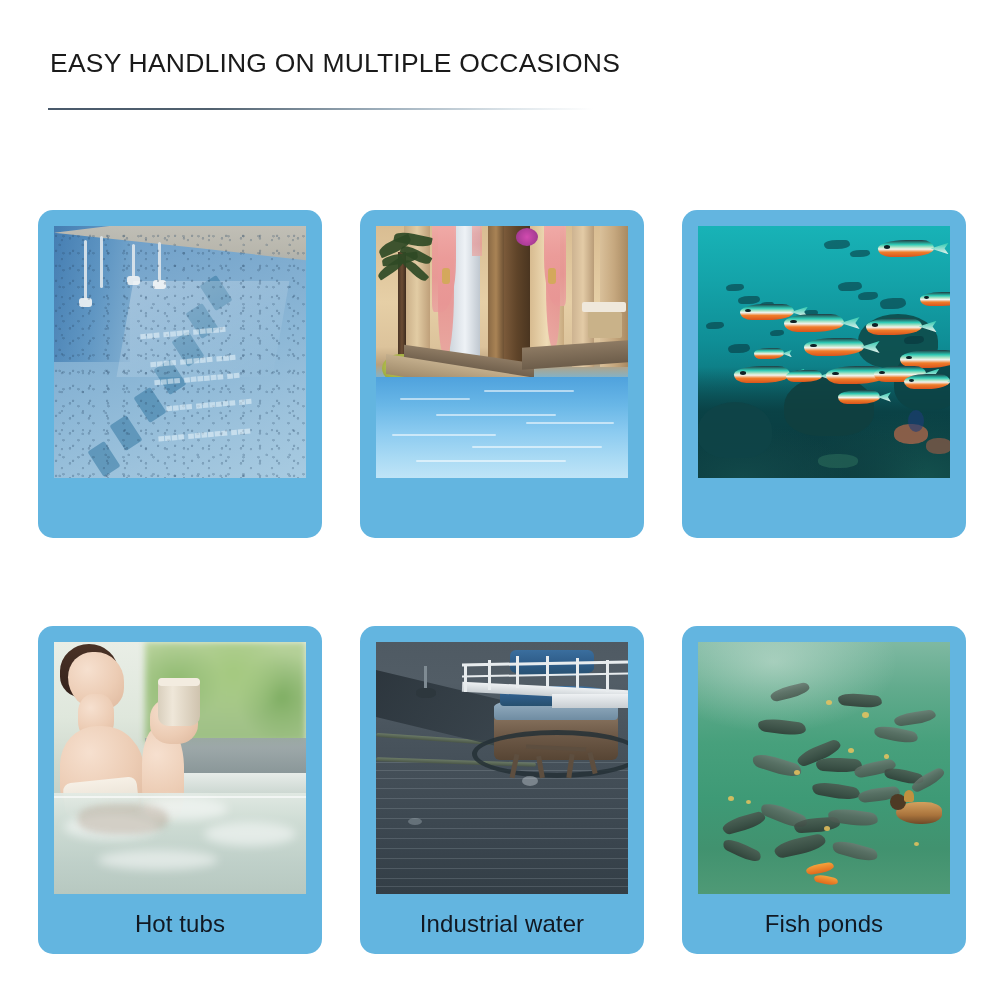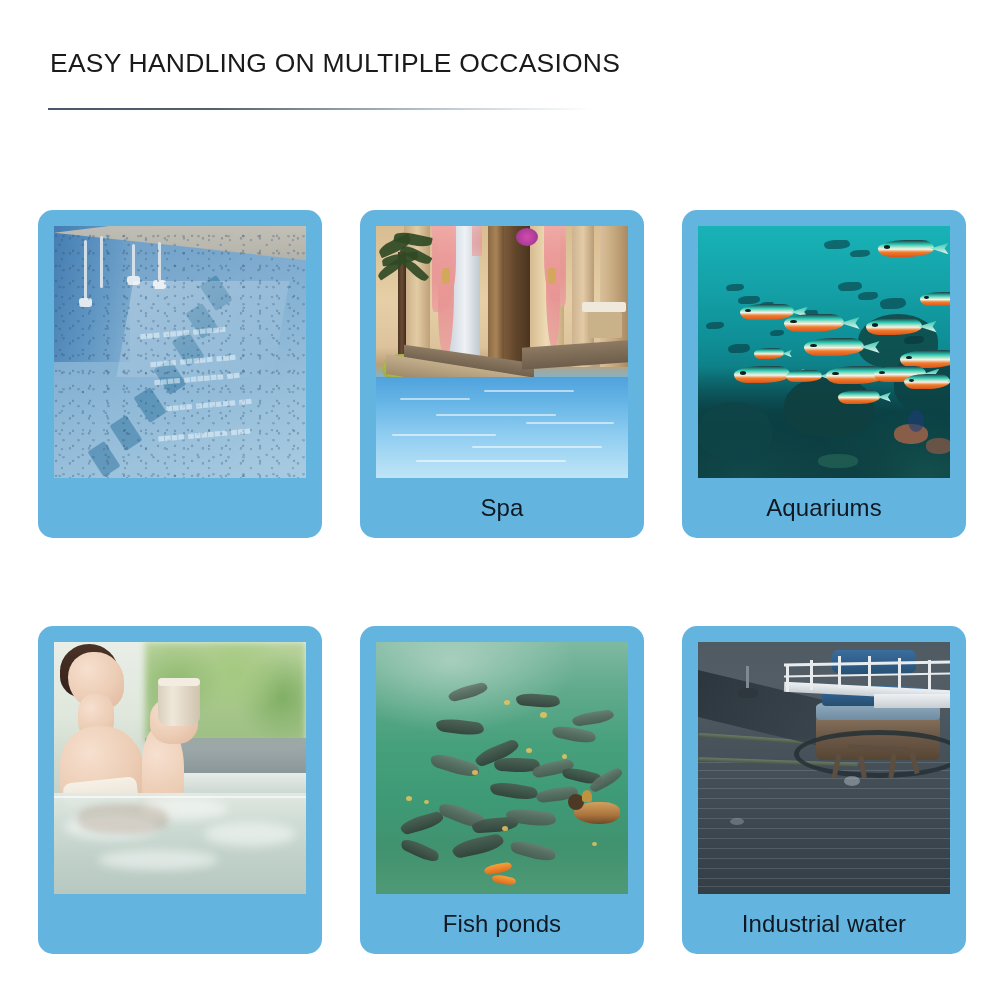--- a/index.html
+++ b/index.html
@@ -293,21 +293,20 @@
       <div class="spa-ripple" style="left:108px; bottom:86px; width:90px;"></div>
       <div class="spa-ripple" style="left:60px;  bottom:62px; width:120px;"></div>
       <div class="spa-ripple" style="left:150px; bottom:54px; width:88px;"></div>
       <div class="spa-ripple" style="left:16px;  bottom:42px; width:104px;"></div>
       <div class="spa-ripple" style="left:96px;  bottom:30px; width:130px;"></div>
       <div class="spa-ripple" style="left:40px;  bottom:16px; width:150px;"></div>
 
       <div style="position:absolute; left:206px; top:76px; width:44px; height:10px; background:#efe8dc; border-radius:2px;"></div>
       <div style="position:absolute; left:212px; top:86px; width:34px; height:26px; background:#c9b289; border-radius:2px;"></div>
     </div>
-    <div class="card-label">Spa</div>
   </div>
 
   <div class="occasion-card">
     <div class="card-photo">
       <div class="aq-bg"></div>
       <div class="aq-reef"></div>
       <div class="aq-reef-bump" style="left:160px; top:88px;  width:80px; height:54px;"></div>
       <div class="aq-reef-bump" style="left:196px; top:124px; width:66px; height:60px; background:#0c4245;"></div>
       <div class="aq-reef-bump" style="left:86px;  top:150px; width:90px; height:60px; background:#103f3f;"></div>
       <div class="aq-reef-bump" style="left:0px;   top:176px; width:74px; height:56px; background:#0e4447;"></div>
@@ -389,21 +388,20 @@
         <div class="fish-body"></div>
           <div class="fish-tail"></div>
           <div class="fish-eye"></div>
       </div>
       <div class="fish" style="left:140px; top:164px; width:42px; height:14px;">
         <div class="fish-body"></div>
           <div class="fish-tail"></div>
       </div>
       <div class="fish-sil" style="left:210px; top:184px; width:16px; height:22px; border-radius:50%; background:rgba(30,60,120,.6);"></div>
     </div>
-    <div class="card-label">Aquariums</div>
   </div>
 
   <div class="occasion-card">
     <div class="card-photo">
       <div class="ht-bg"></div>
       <div class="ht-greens"></div>
       <div class="ht-window"></div>
       <div style="position:absolute; left:36%; top:52%; width:64%; height:8%; background:linear-gradient(180deg,#e7ece9,#cdd8d2);"></div>
 
       <div class="ht-hair" style="left:6px;  top:2px;  width:58px; height:54px;"></div>
@@ -418,20 +416,79 @@
       <div style="position:absolute; left:104px; top:36px; width:42px; height:8px; background:#f3ece0; border-radius:4px;"></div>
 
       <div class="ht-water"></div>
       <div class="ht-steam" style="left:10px;  bottom:54px; width:96px; height:26px;"></div>
       <div class="ht-steam" style="left:86px;  bottom:74px; width:88px; height:22px;"></div>
       <div class="ht-steam" style="left:150px; bottom:48px; width:92px; height:24px;"></div>
       <div class="ht-steam" style="left:44px;  bottom:24px; width:120px; height:20px;"></div>
       <div style="position:absolute; left:0; bottom:96px; width:100%; height:2px; background:rgba(255,255,255,.6);"></div>
       <div style="position:absolute; left:24px; bottom:60px; width:90px; height:30px; background:rgba(170,140,120,.30); border-radius:40%; filter:blur(3px);"></div>
     </div>
+    <div class="card-label">Hot tubs</div>
+  </div>
+
+  <div class="occasion-card">
+    <div class="card-photo">
+      <div class="iw-bg"></div>
+
+      <div class="iw-ripple" style="top:120px;"></div>
+        <div class="iw-ripple" style="top:128px;"></div>
+      <div class="iw-ripple" style="top:136px;"></div>
+        <div class="iw-ripple" style="top:146px;"></div>
+      <div class="iw-ripple" style="top:156px;"></div>
+        <div class="iw-ripple" style="top:166px;"></div>
+      <div class="iw-ripple" style="top:176px;"></div>
+        <div class="iw-ripple" style="top:186px;"></div>
+      <div class="iw-ripple" style="top:196px;"></div>
+        <div class="iw-ripple" style="top:206px;"></div>
+      <div class="iw-ripple" style="top:216px;"></div>
+        <div class="iw-ripple" style="top:226px;"></div>
+      <div class="iw-ripple" style="top:236px;"></div>
+        <div class="iw-ripple" style="top:244px;"></div>
+
+      <div class="iw-arm" style="left:0; top:96px; width:150px; transform:rotate(4deg);"></div>
+      <div class="iw-arm" style="left:0; top:118px; width:160px; transform:rotate(2deg);"></div>
+
+      <div style="position:absolute; left:0; top:28px; width:140px; height:76px; background:linear-gradient(135deg,#262f36,#39444c); clip-path:polygon(0 0,100% 44%,86% 100%,0 62%); opacity:.85;"></div>
+
+      <div class="iw-tank iw-tank-rust" style="left:118px; top:72px; width:124px; height:46px;"></div>
+      <div class="iw-tank" style="left:118px; top:56px; width:124px; height:22px; background:linear-gradient(180deg,#9cb4c6,#6f8ca2); border-radius:40% 40% 4px 4px;"></div>
+      <div class="iw-tank iw-tank-blue" style="left:124px; top:44px; width:112px; height:20px; border-radius:40% 40% 4px 4px;"></div>
+      <div class="iw-tank iw-tank-blue" style="left:134px; top:8px;  width:84px;  height:26px; border-radius:6px 6px 30% 30%;"></div>
+
+      <div style="position:absolute; left:96px; top:88px; width:160px; height:38px; border:5px solid #243036; border-radius:50%; opacity:.85;"></div>
+
+      <div class="iw-leg" style="left:136px; top:112px; width:5px; height:24px; transform:rotate(12deg);"></div>
+      <div class="iw-leg" style="left:162px; top:114px; width:5px; height:22px; transform:rotate(-10deg);"></div>
+      <div class="iw-leg" style="left:192px; top:112px; width:5px; height:24px; transform:rotate(8deg);"></div>
+      <div class="iw-leg" style="left:214px; top:110px; width:5px; height:22px; transform:rotate(-14deg);"></div>
+      <div class="iw-leg" style="left:150px; top:104px; width:60px; height:4px; transform:rotate(3deg);"></div>
+
+      <div class="iw-deck" style="left:86px;  top:44px;  width:166px; height:10px; transform:rotate(3deg);"></div>
+      <div class="iw-deck" style="left:176px; top:52px;  width:78px;  height:14px;"></div>
+
+      <div class="iw-rail" style="left:88px;  top:22px;  width:3px; height:28px;"></div>
+      <div class="iw-rail" style="left:112px; top:18px;  width:3px; height:30px;"></div>
+      <div class="iw-rail" style="left:140px; top:14px;  width:3px; height:32px;"></div>
+      <div class="iw-rail" style="left:170px; top:14px;  width:3px; height:32px;"></div>
+      <div class="iw-rail" style="left:200px; top:16px;  width:3px; height:32px;"></div>
+      <div class="iw-rail" style="left:230px; top:18px;  width:3px; height:32px;"></div>
+      <div class="iw-rail" style="left:86px;  top:20px;  width:166px; height:3px; transform:rotate(-1deg);"></div>
+      <div class="iw-rail" style="left:86px;  top:32px;  width:166px; height:2px; transform:rotate(-1deg);"></div>
+
+      <div class="iw-rail" style="left:48px; top:24px; width:3px; height:26px; background:#7f8b93;"></div>
+      <div style="position:absolute; left:40px; top:46px; width:20px; height:10px; background:#2d373d; border-radius:40%;"></div>
+
+      <div style="position:absolute; left:146px; top:134px; width:16px; height:10px; border-radius:50%; background:rgba(225,235,242,.35);"></div>
+      <div style="position:absolute; left:32px;  top:176px; width:14px; height:7px;  border-radius:50%; background:rgba(225,235,242,.25);"></div>
+    </div>
+    <div class="card-label">Industrial water</div>
   </div>
 
   <div class="occasion-card">
     <div class="card-photo">
       <div class="fp-bg"></div>
       <div class="fp-sheen"></div>
       <div class="carp" style="left:72px;  top:44px;  width:40px; height:12px; transform:rotate(-14deg);"></div>
       <div class="carp carp-dark" style="left:140px; top:52px; width:44px; height:13px; transform:rotate(6deg);"></div>
       <div class="carp" style="left:196px; top:70px;  width:42px; height:12px; transform:rotate(-8deg);"></div>
       <div class="carp carp-dark" style="left:60px;  top:78px;  width:48px; height:14px; transform:rotate(8deg);"></div>
@@ -462,71 +519,13 @@
       <div class="pellet" style="left:96px;  top:128px; width:6px; height:5px;"></div>
       <div class="pellet" style="left:186px; top:112px; width:5px; height:5px;"></div>
       <div class="pellet" style="left:30px;  top:154px; width:6px; height:5px;"></div>
       <div class="pellet" style="left:126px; top:184px; width:6px; height:5px;"></div>
       <div class="pellet" style="left:48px;  top:158px; width:5px; height:4px;"></div>
       <div class="pellet" style="left:216px; top:200px; width:5px; height:4px;"></div>
     </div>
     <div class="card-label">Fish ponds</div>
   </div>
 
-  <div class="occasion-card">
-    <div class="card-photo">
-      <div class="iw-bg"></div>
-
-      <div class="iw-ripple" style="top:120px;"></div>
-        <div class="iw-ripple" style="top:128px;"></div>
-      <div class="iw-ripple" style="top:136px;"></div>
-        <div class="iw-ripple" style="top:146px;"></div>
-      <div class="iw-ripple" style="top:156px;"></div>
-        <div class="iw-ripple" style="top:166px;"></div>
-      <div class="iw-ripple" style="top:176px;"></div>
-        <div class="iw-ripple" style="top:186px;"></div>
-      <div class="iw-ripple" style="top:196px;"></div>
-        <div class="iw-ripple" style="top:206px;"></div>
-      <div class="iw-ripple" style="top:216px;"></div>
-        <div class="iw-ripple" style="top:226px;"></div>
-      <div class="iw-ripple" style="top:236px;"></div>
-        <div class="iw-ripple" style="top:244px;"></div>
-
-      <div class="iw-arm" style="left:0; top:96px; width:150px; transform:rotate(4deg);"></div>
-      <div class="iw-arm" style="left:0; top:118px; width:160px; transform:rotate(2deg);"></div>
-
-      <div style="position:absolute; left:0; top:28px; width:140px; height:76px; background:linear-gradient(135deg,#262f36,#39444c); clip-path:polygon(0 0,100% 44%,86% 100%,0 62%); opacity:.85;"></div>
-
-      <div class="iw-tank iw-tank-rust" style="left:118px; top:72px; width:124px; height:46px;"></div>
-      <div class="iw-tank" style="left:118px; top:56px; width:124px; height:22px; background:linear-gradient(180deg,#9cb4c6,#6f8ca2); border-radius:40% 40% 4px 4px;"></div>
-      <div class="iw-tank iw-tank-blue" style="left:124px; top:44px; width:112px; height:20px; border-radius:40% 40% 4px 4px;"></div>
-      <div class="iw-tank iw-tank-blue" style="left:134px; top:8px;  width:84px;  height:26px; border-radius:6px 6px 30% 30%;"></div>
-
-      <div style="position:absolute; left:96px; top:88px; width:160px; height:38px; border:5px solid #243036; border-radius:50%; opacity:.85;"></div>
-
-      <div class="iw-leg" style="left:136px; top:112px; width:5px; height:24px; transform:rotate(12deg);"></div>
-      <div class="iw-leg" style="left:162px; top:114px; width:5px; height:22px; transform:rotate(-10deg);"></div>
-      <div class="iw-leg" style="left:192px; top:112px; width:5px; height:24px; transform:rotate(8deg);"></div>
-      <div class="iw-leg" style="left:214px; top:110px; width:5px; height:22px; transform:rotate(-14deg);"></div>
-      <div class="iw-leg" style="left:150px; top:104px; width:60px; height:4px; transform:rotate(3deg);"></div>
-
-      <div class="iw-deck" style="left:86px;  top:44px;  width:166px; height:10px; transform:rotate(3deg);"></div>
-      <div class="iw-deck" style="left:176px; top:52px;  width:78px;  height:14px;"></div>
-
-      <div class="iw-rail" style="left:88px;  top:22px;  width:3px; height:28px;"></div>
-      <div class="iw-rail" style="left:112px; top:18px;  width:3px; height:30px;"></div>
-      <div class="iw-rail" style="left:140px; top:14px;  width:3px; height:32px;"></div>
-      <div class="iw-rail" style="left:170px; top:14px;  width:3px; height:32px;"></div>
-      <div class="iw-rail" style="left:200px; top:16px;  width:3px; height:32px;"></div>
-      <div class="iw-rail" style="left:230px; top:18px;  width:3px; height:32px;"></div>
-      <div class="iw-rail" style="left:86px;  top:20px;  width:166px; height:3px; transform:rotate(-1deg);"></div>
-      <div class="iw-rail" style="left:86px;  top:32px;  width:166px; height:2px; transform:rotate(-1deg);"></div>
-
-      <div class="iw-rail" style="left:48px; top:24px; width:3px; height:26px; background:#7f8b93;"></div>
-      <div style="position:absolute; left:40px; top:46px; width:20px; height:10px; background:#2d373d; border-radius:40%;"></div>
-
-      <div style="position:absolute; left:146px; top:134px; width:16px; height:10px; border-radius:50%; background:rgba(225,235,242,.35);"></div>
-      <div style="position:absolute; left:32px;  top:176px; width:14px; height:7px;  border-radius:50%; background:rgba(225,235,242,.25);"></div>
-    </div>
-    <div class="card-label">Industrial water</div>
-  </div>
-
 </div>
 
 </body></html>

